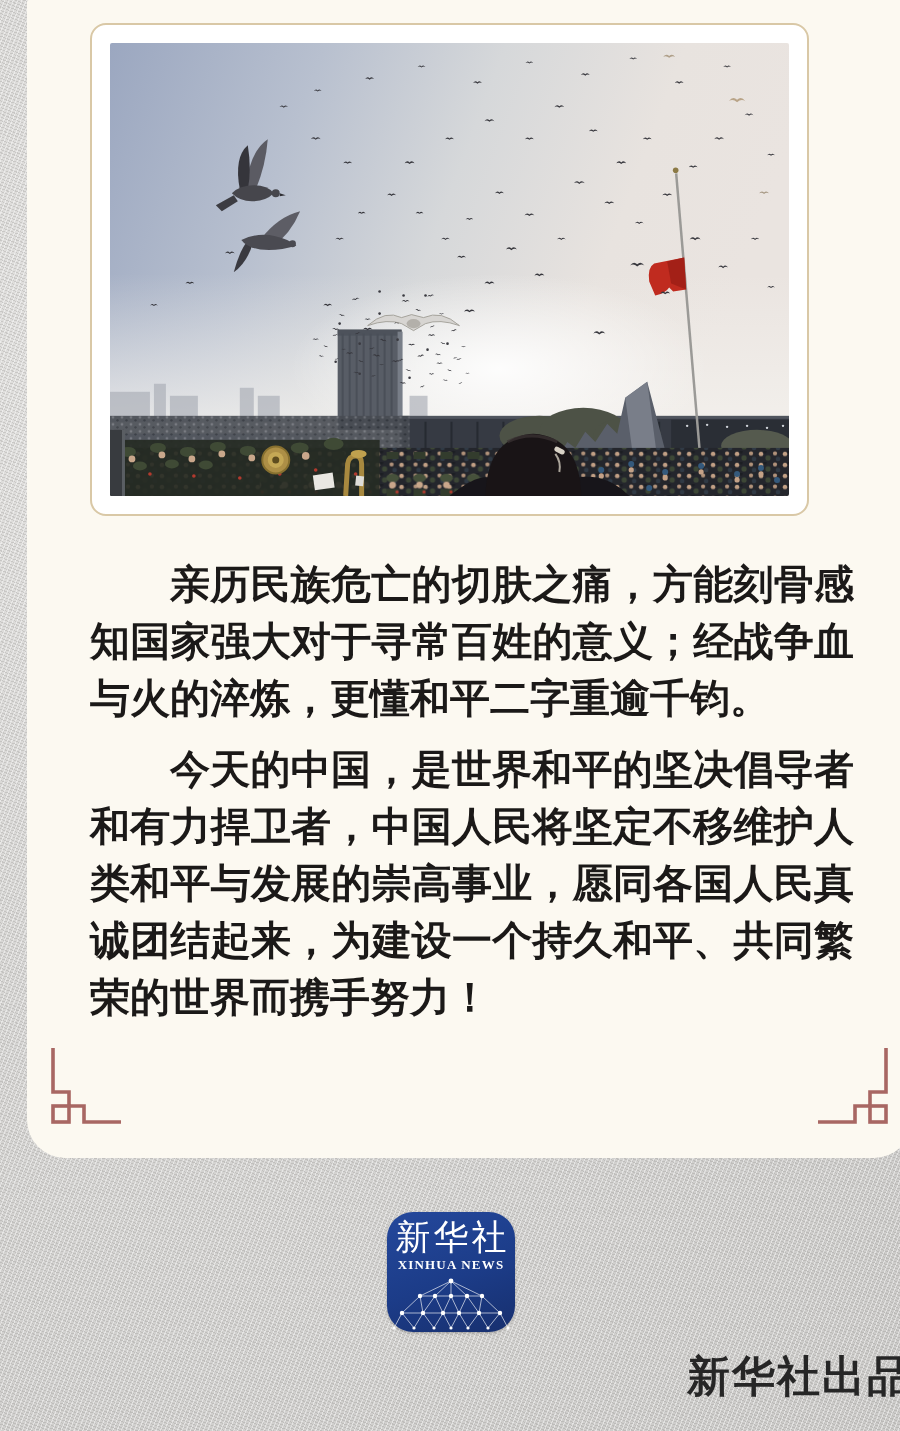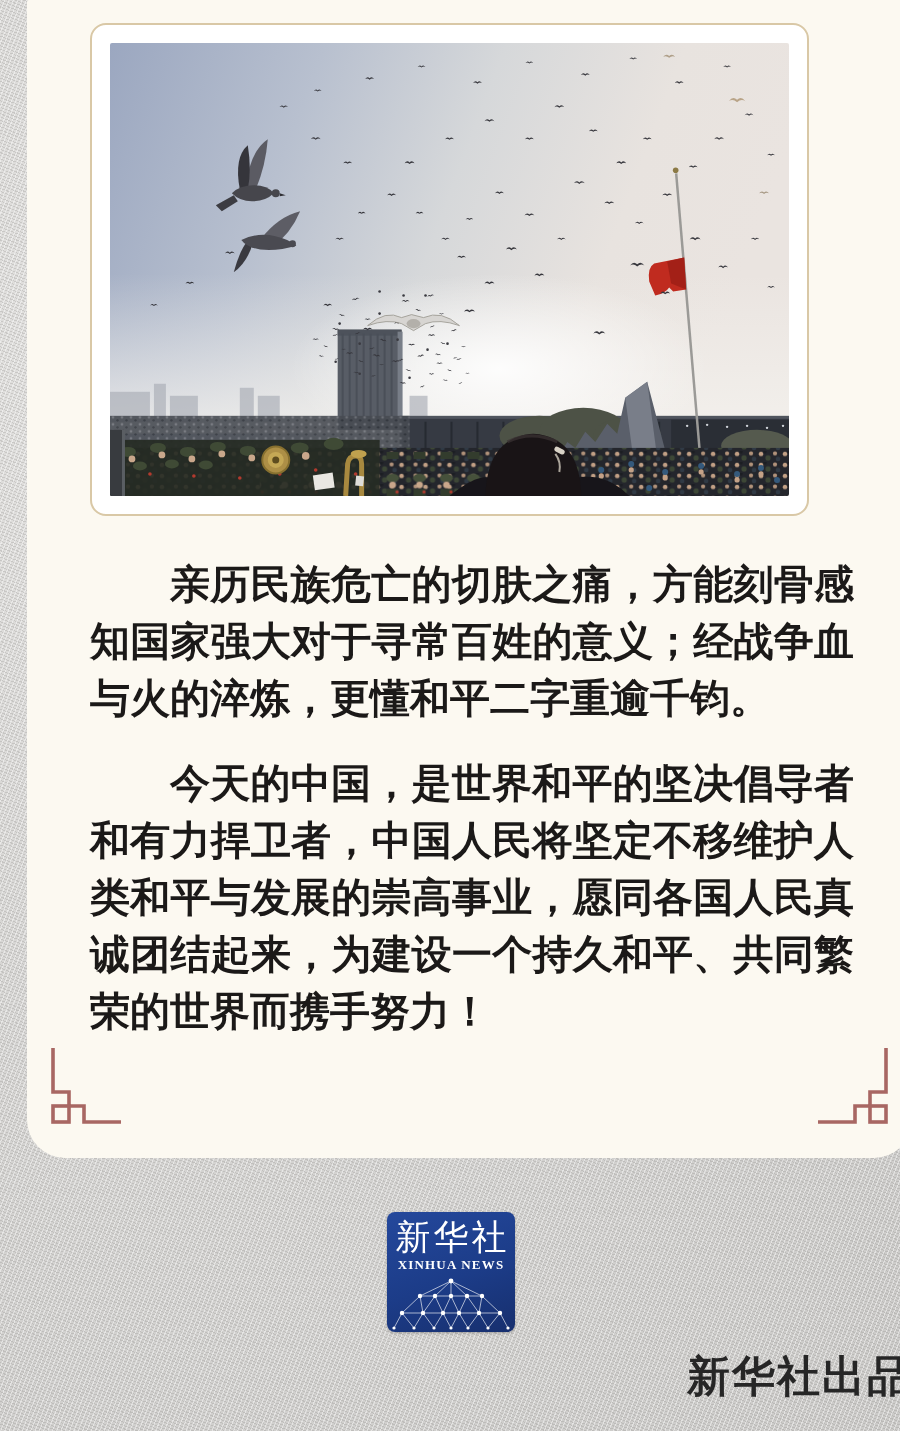--- a/index.html
+++ b/index.html
@@ -12,26 +12,26 @@
       radial-gradient(ellipse at 15% 25%, #e2e1df 0%, #d5d4d2 50%, #cbcac8 100%);}
   .card{position:absolute;left:27px;top:0;width:841px;height:1158px;
     background:#fcf9f1;border-radius:2px 2px 38px 38px;padding-left:44px;}
   .photo-frame{position:absolute;left:63px;top:23px;width:719px;height:493px;
     box-sizing:border-box;background:#ffffff;border:2px solid #d9c8a6;border-radius:16px;padding:18px;}
   .photo-frame svg{display:block;border-radius:2px;}
   .article{position:absolute;left:63px;top:556px;width:764px;
     font-family:"Liberation Serif","DejaVu Serif",serif;font-weight:700;
     font-size:40px;line-height:57px;color:#1b1918;text-align:justify;}
   .article p{margin:0;text-indent:2em;}
-  .article p + p{margin-top:28px;}
+  .article p + p{margin-top:14px;}
   .corner{position:absolute;bottom:32px;}
   .corner-left{left:24px;}
   .corner-right{right:24px;transform:scaleX(-1);}
   .corner polyline,.corner rect{fill:none;stroke:#a86763;stroke-width:3.6;}
-  .logo{position:absolute;left:387px;top:1212px;width:128px;height:120px;border-radius:8px;
+  .logo{position:absolute;left:387px;top:1212px;width:128px;height:120px;border-radius:26px;
     background:linear-gradient(160deg,#24489c 0%,#1c3c88 55%,#172f6e 100%);
     display:flex;flex-direction:column;align-items:center;box-shadow:0 1px 3px rgba(0,0,0,.25);}
   .logo-title{margin-top:7px;font-family:"Liberation Serif","DejaVu Serif",serif;font-weight:500;
     font-size:35px;line-height:38px;color:#ffffff;letter-spacing:3px;text-indent:3px;}
   .logo-subtitle{margin-top:0;font-family:"Liberation Serif","DejaVu Serif",serif;font-weight:700;
     font-size:13px;color:#ffffff;letter-spacing:1.2px;}
   .dome{margin-top:3px;}
   .caption{position:absolute;left:0;top:1348px;width:900px;text-align:right;
     font-size:43px;font-weight:700;color:#262626;letter-spacing:2px;margin-left:12px;}
 </style>

